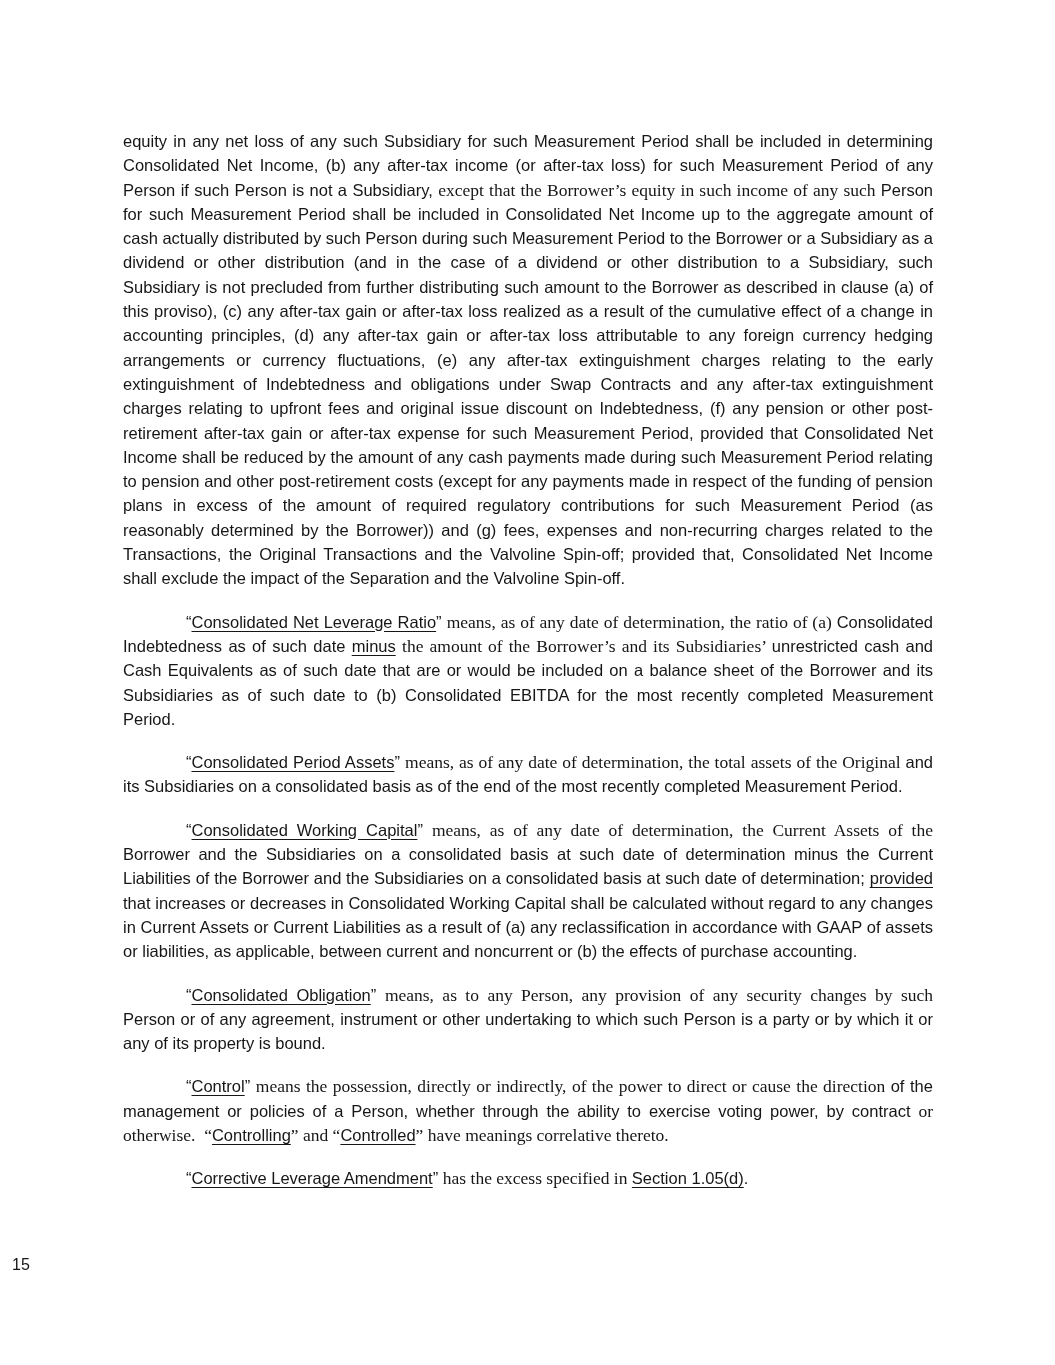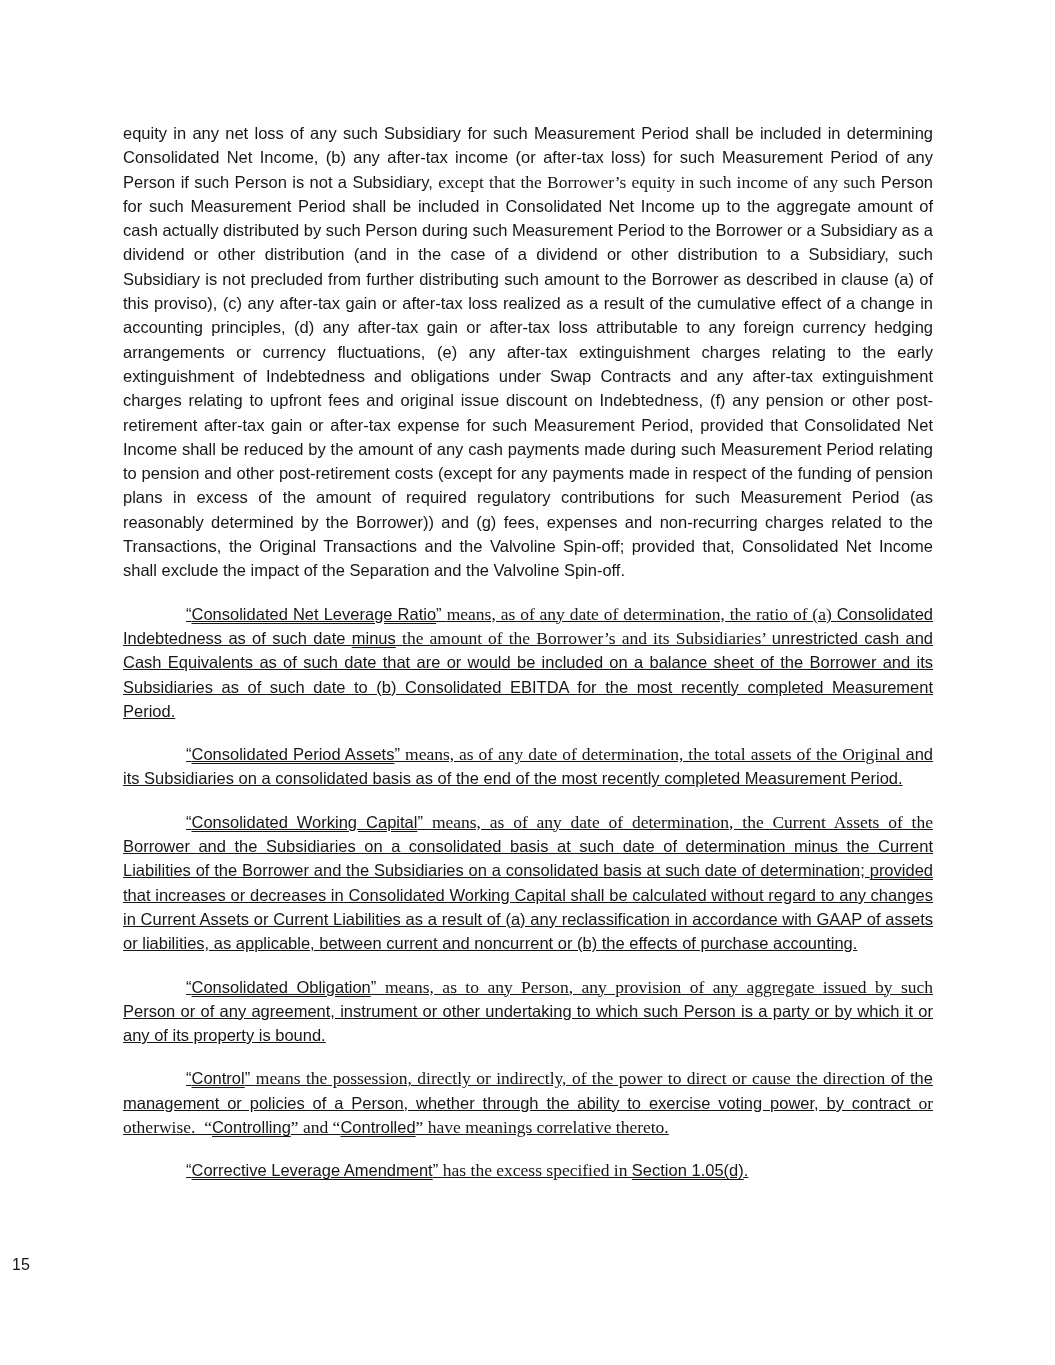--- a/index.html
+++ b/index.html
@@ -20,25 +20,24 @@
     position: absolute;
     left: 123px;
     top: 121px;
     width: 810px;
     font-family: "Liberation Sans", sans-serif;
     font-size: 16.5px;
     line-height: 24.3px;
     text-align: justify;
   }
   .doc-body p.para {
-    margin: 0 0 19px 0;
+    margin: 8px 0 19px 0;
   }
   .doc-body p.para.indent {
     text-indent: 63px;
-    text-decoration: underline;
   }
   .doc-body span.u {
     text-decoration: underline;
     text-underline-offset: 2.5px;
   }
   .doc-body span.serif {
     font-family: "Liberation Serif", serif;
     font-size: 17.5px;
   }
   .page-number {
@@ -54,18 +53,18 @@
 </style>
 </head>
 <body>
 
 <div class="page">
   <div class="doc-body">
       <p class="para"><span>equity in any net loss of any such Subsidiary for such Measurement Period shall be included in determining Consolidated Net Income, (b) any after-tax income (or after-tax loss) for such Measurement Period of any Person if such Person is not a Subsidiary, </span><span class="serif">except that the Borrower’s equity in such income of any such </span><span>Person for such Measurement Period shall be included in Consolidated Net Income up to the aggregate amount of cash actually distributed by such Person during such Measurement Period to the Borrower or a Subsidiary as a dividend or other distribution (and in the case of a dividend or other distribution to a Subsidiary, such Subsidiary is not precluded from further distributing such amount to the Borrower as described in clause (a) of this proviso), (c) any after-tax gain or after-tax loss realized as a result of the cumulative effect of a change in accounting principles, (d) any after-tax gain or after-tax loss attributable to any foreign currency hedging arrangements or currency fluctuations, (e) any after-tax extinguishment charges relating to the early extinguishment of Indebtedness and obligations under Swap Contracts and any after-tax extinguishment charges relating to upfront fees and original issue discount on Indebtedness, (f) any pension or other post-retirement after-tax gain or after-tax expense for such Measurement Period, provided that Consolidated Net Income shall be reduced by the amount of any cash payments made during such Measurement Period relating to pension and other post-retirement costs (except for any payments made in respect of the funding of pension plans in excess of the amount of required regulatory contributions for such Measurement Period (as reasonably determined by the Borrower)) and (g) fees, expenses and non-recurring charges related to the Transactions, the Original Transactions and the Valvoline Spin-off; provided that, Consolidated Net Income shall exclude the impact of the Separation and the Valvoline Spin-off.</span></p>
       <p class="para indent"><span>“</span><span class="u">Consolidated Net Leverage Ratio</span><span>” </span><span class="serif">means, as of any date of determination, the ratio of (a) </span><span>Consolidated Indebtedness as of such date </span><span class="u">minus</span><span> </span><span class="serif">the amount of the Borrower’s and its Subsidiaries’ </span><span>unrestricted cash and Cash Equivalents as of such date that are or would be included on a balance sheet of the Borrower and its Subsidiaries as of such date to (b) Consolidated EBITDA for the most recently completed Measurement Period.</span></p>
       <p class="para indent"><span>“</span><span class="u">Consolidated Period Assets</span><span>” </span><span class="serif">means, as of any date of determination, the total assets of the Original </span><span>and its Subsidiaries on a consolidated basis as of the end of the most recently completed Measurement Period.</span></p>
       <p class="para indent"><span>“</span><span class="u">Consolidated Working Capital</span><span>” </span><span class="serif">means, as of any date of determination, the Current Assets of the </span><span>Borrower and the Subsidiaries on a consolidated basis at such date of determination minus the Current Liabilities of the Borrower and the Subsidiaries on a consolidated basis at such date of determination; </span><span class="u">provided</span><span> that increases or decreases in Consolidated Working Capital shall be calculated without regard to any changes in Current Assets or Current Liabilities as a result of (a) any reclassification in accordance with GAAP of assets or liabilities, as applicable, between current and noncurrent or (b) the effects of purchase accounting.</span></p>
-      <p class="para indent"><span>“</span><span class="u">Consolidated Obligation</span><span>” </span><span class="serif">means, as to any Person, any provision of any aggregate issued by such </span><span>Person or of any agreement, instrument or other undertaking to which such Person is a party or by which it or any of its property is bound.</span></p>
+      <p class="para indent"><span>“</span><span class="u">Consolidated Obligation</span><span>” </span><span class="serif">means, as to any Person, any provision of any security changes by such </span><span>Person or of any agreement, instrument or other undertaking to which such Person is a party or by which it or any of its property is bound.</span></p>
       <p class="para indent"><span>“</span><span class="u">Control</span><span>” </span><span class="serif">means the possession, directly or indirectly, of the power to direct or cause the direction </span><span>of the management or policies of a Person, whether through the ability to exercise voting power, by contract </span><span class="serif">or otherwise.&nbsp; “</span><span class="u">Controlling</span><span class="serif">” and “</span><span class="u">Controlled</span><span class="serif">” have meanings correlative thereto.</span></p>
       <p class="para indent"><span>“</span><span class="u">Corrective Leverage Amendment</span><span>” </span><span class="serif">has the excess specified in </span><span class="u">Section 1.05(d)</span><span>.</span></p>
     </div>
   <div class="page-number">15</div>
 </div>
 
 </body></html>

